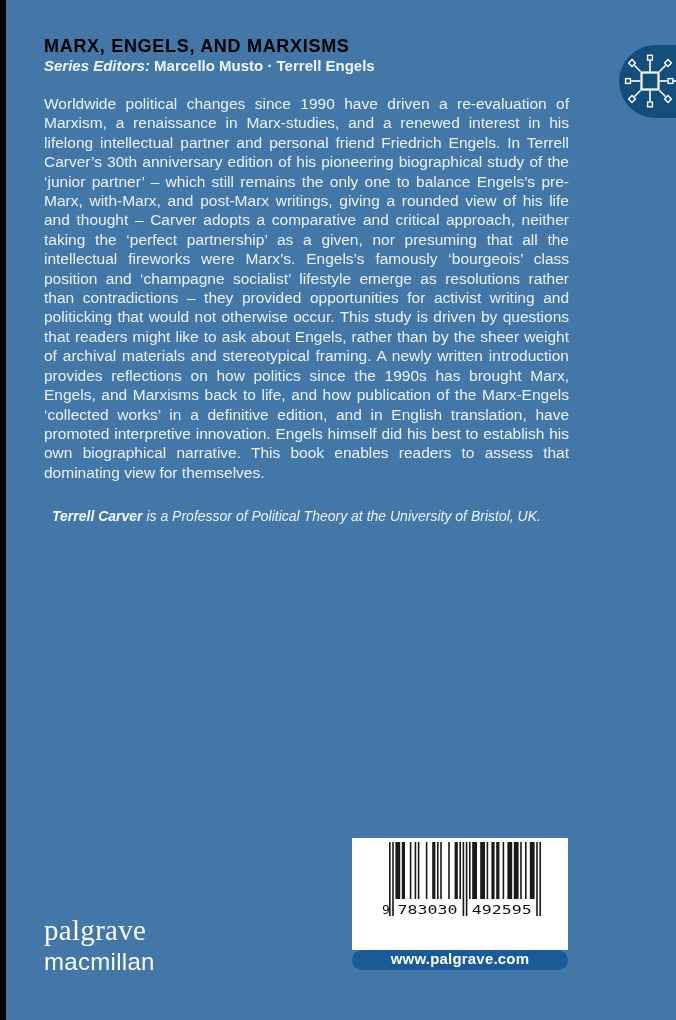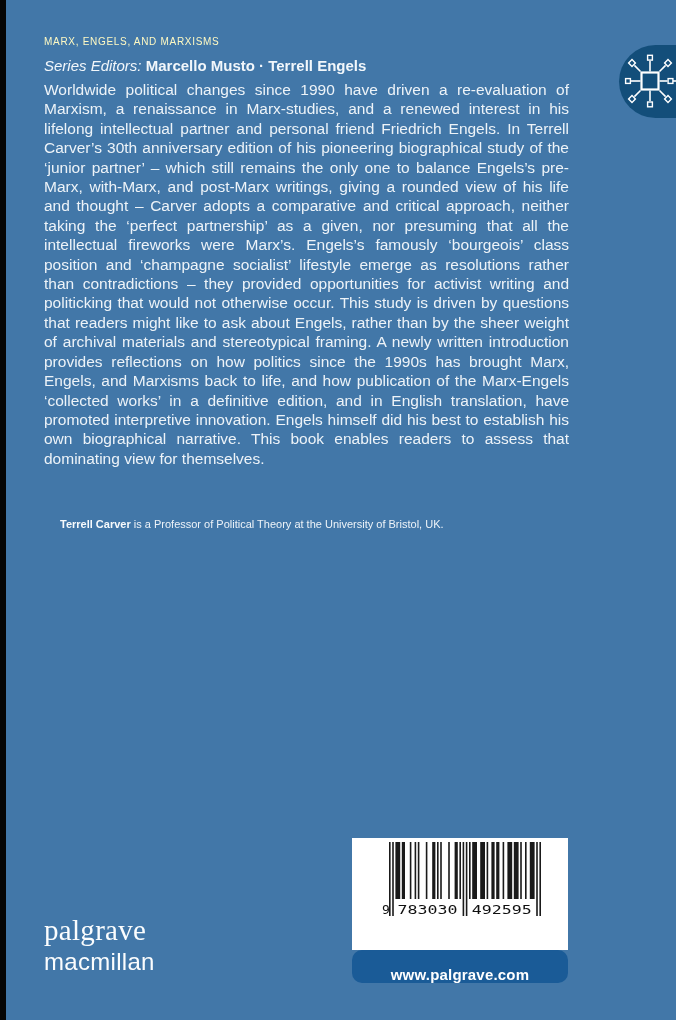--- a/index.html
+++ b/index.html
@@ -9,44 +9,44 @@
     background:#4277a8;
     overflow:hidden;
     font-family:"Liberation Sans", sans-serif;
   }
   .spine-edge{
     position:absolute;left:0;top:0;width:6px;height:1020px;
     background:#050505;
   }
   .series-title{
     position:absolute;left:44px;top:36px;
-    color:#fef9c3;font-size:10px;font-weight:normal;letter-spacing:0.7px;
+    color:#000000;font-size:18px;font-weight:bold;letter-spacing:0.7px;
     white-space:nowrap;
   }
   .series-editors{
     position:absolute;left:44px;top:57px;
     color:#f2f7fb;font-size:15px;white-space:nowrap;
   }
-  .editors-label{font-style:italic;font-weight:normal;}
+  .editors-label{font-style:italic;font-weight:bold;}
   .editors-names{font-weight:bold;}
   .badge{
     position:absolute;right:0;top:45px;width:57px;height:73px;
     background:#134e7a;
     border-radius:36.5px 0 0 36.5px;
   }
   .badge svg{position:absolute;left:1px;top:0;}
   .description{
-    position:absolute;left:44px;top:80px;width:525px;
+    position:absolute;left:44px;top:94px;width:525px;
     margin:0;
     color:#edf3f8;font-size:15.5px;line-height:19.4px;
     text-align:justify;
   }
   .author-line{
-    position:absolute;left:44px;top:499px;width:525px;margin:16px;
-    color:#edf3f8;font-size:11px;line-height:19.4px;
+    position:absolute;left:44px;top:499px;width:525px;margin:8px;
+    color:#edf3f8;font-size:14px;line-height:19.4px;font-style:italic;
   }
   .author-line .author-name{font-weight:bold;color:#f7fafc;}
   .publisher-logo{
     position:absolute;left:44px;top:915px;color:#fbfdfe;
     letter-spacing:0.3px;
   }
   .logo-line1{font-size:29px;line-height:31px;font-family:Liberation Serif, serif;}
   .logo-line2{font-size:24px;line-height:24px;margin-top:4px;}
   .barcode-box{
     position:absolute;left:352px;top:838px;width:216px;height:112px;
@@ -58,23 +58,23 @@
     font-family:"DejaVu Sans Mono", monospace;
     white-space:nowrap;
   }
   .ean-svg{display:block;margin:4px auto 0 auto;}
   .ean-svg rect{fill:#1a1a1a;}
   .ean-svg text{
     font-family:"DejaVu Sans Mono", monospace;
     font-size:13px;fill:#101010;
   }
   .site-bar{
-    position:absolute;left:352px;top:950px;width:216px;height:33px;
+    position:absolute;left:352px;top:950px;width:216px;height:20px;
     background:#1a5b97;
-    display:flex;align-items:flex-end;justify-content:center;border-radius:10px;
+    display:flex;align-items:flex-start;justify-content:center;border-radius:10px;
   }
   .site-bar span{
     color:#ffffff;font-size:15px;font-weight:bold;letter-spacing:0.2px;
   }
 </style>
 </head>
 <body>
 
 <div class="cover">
 

